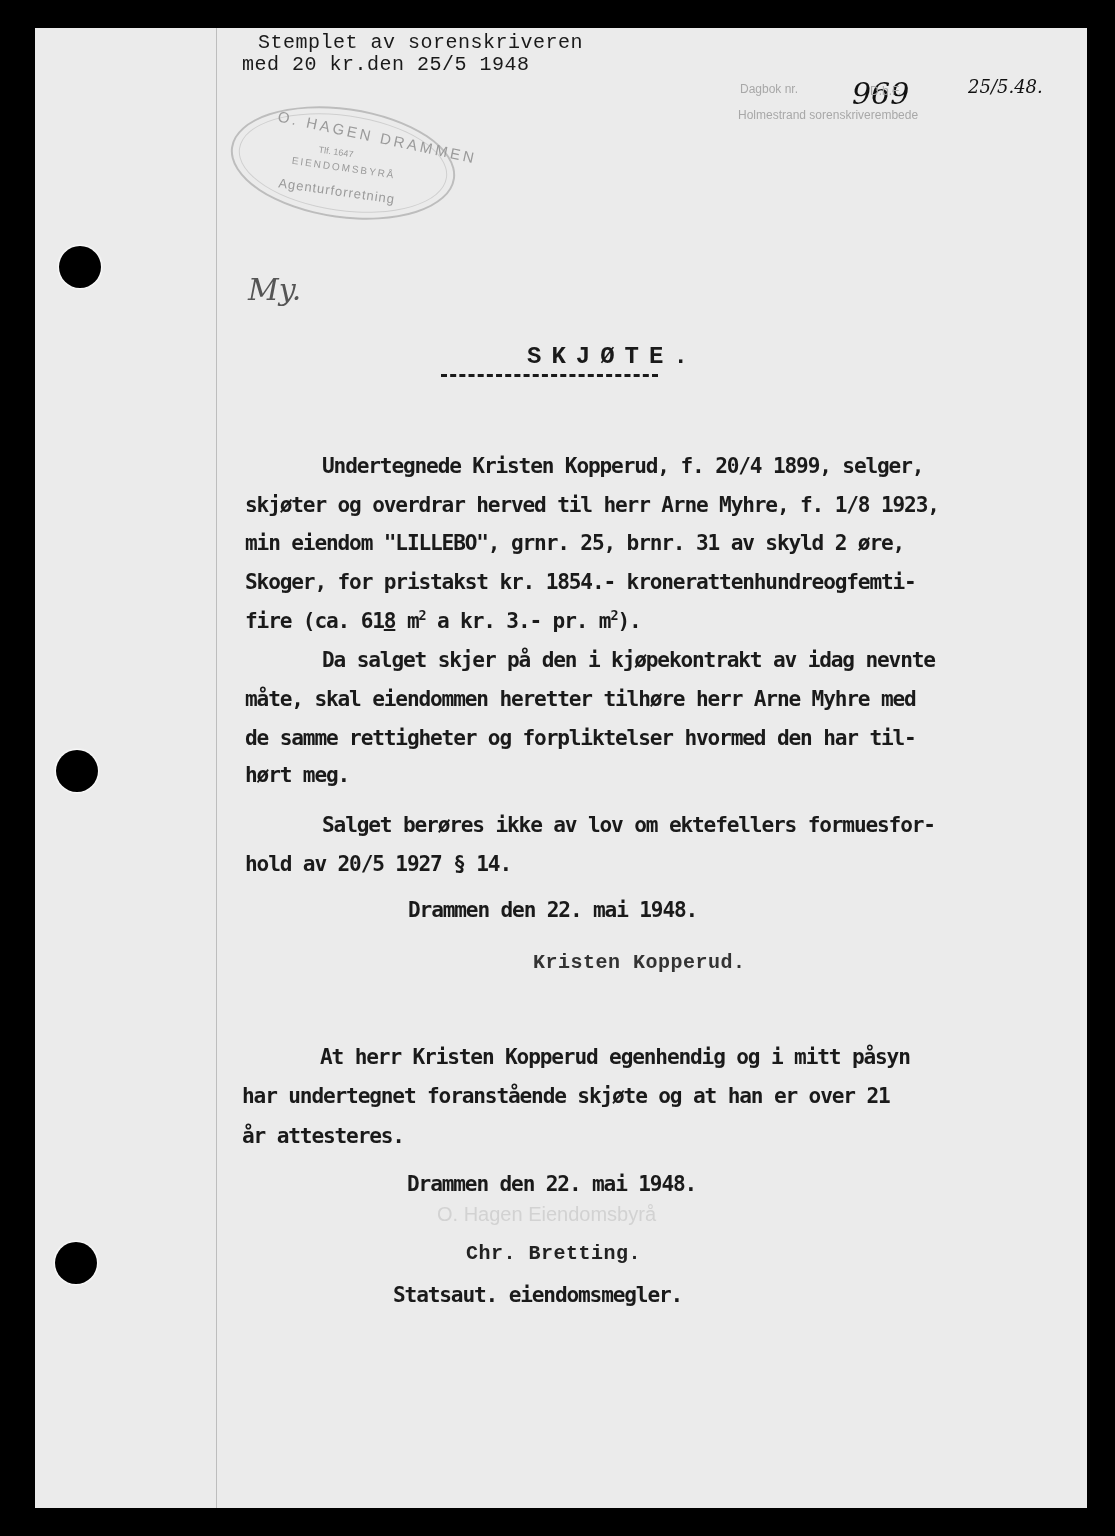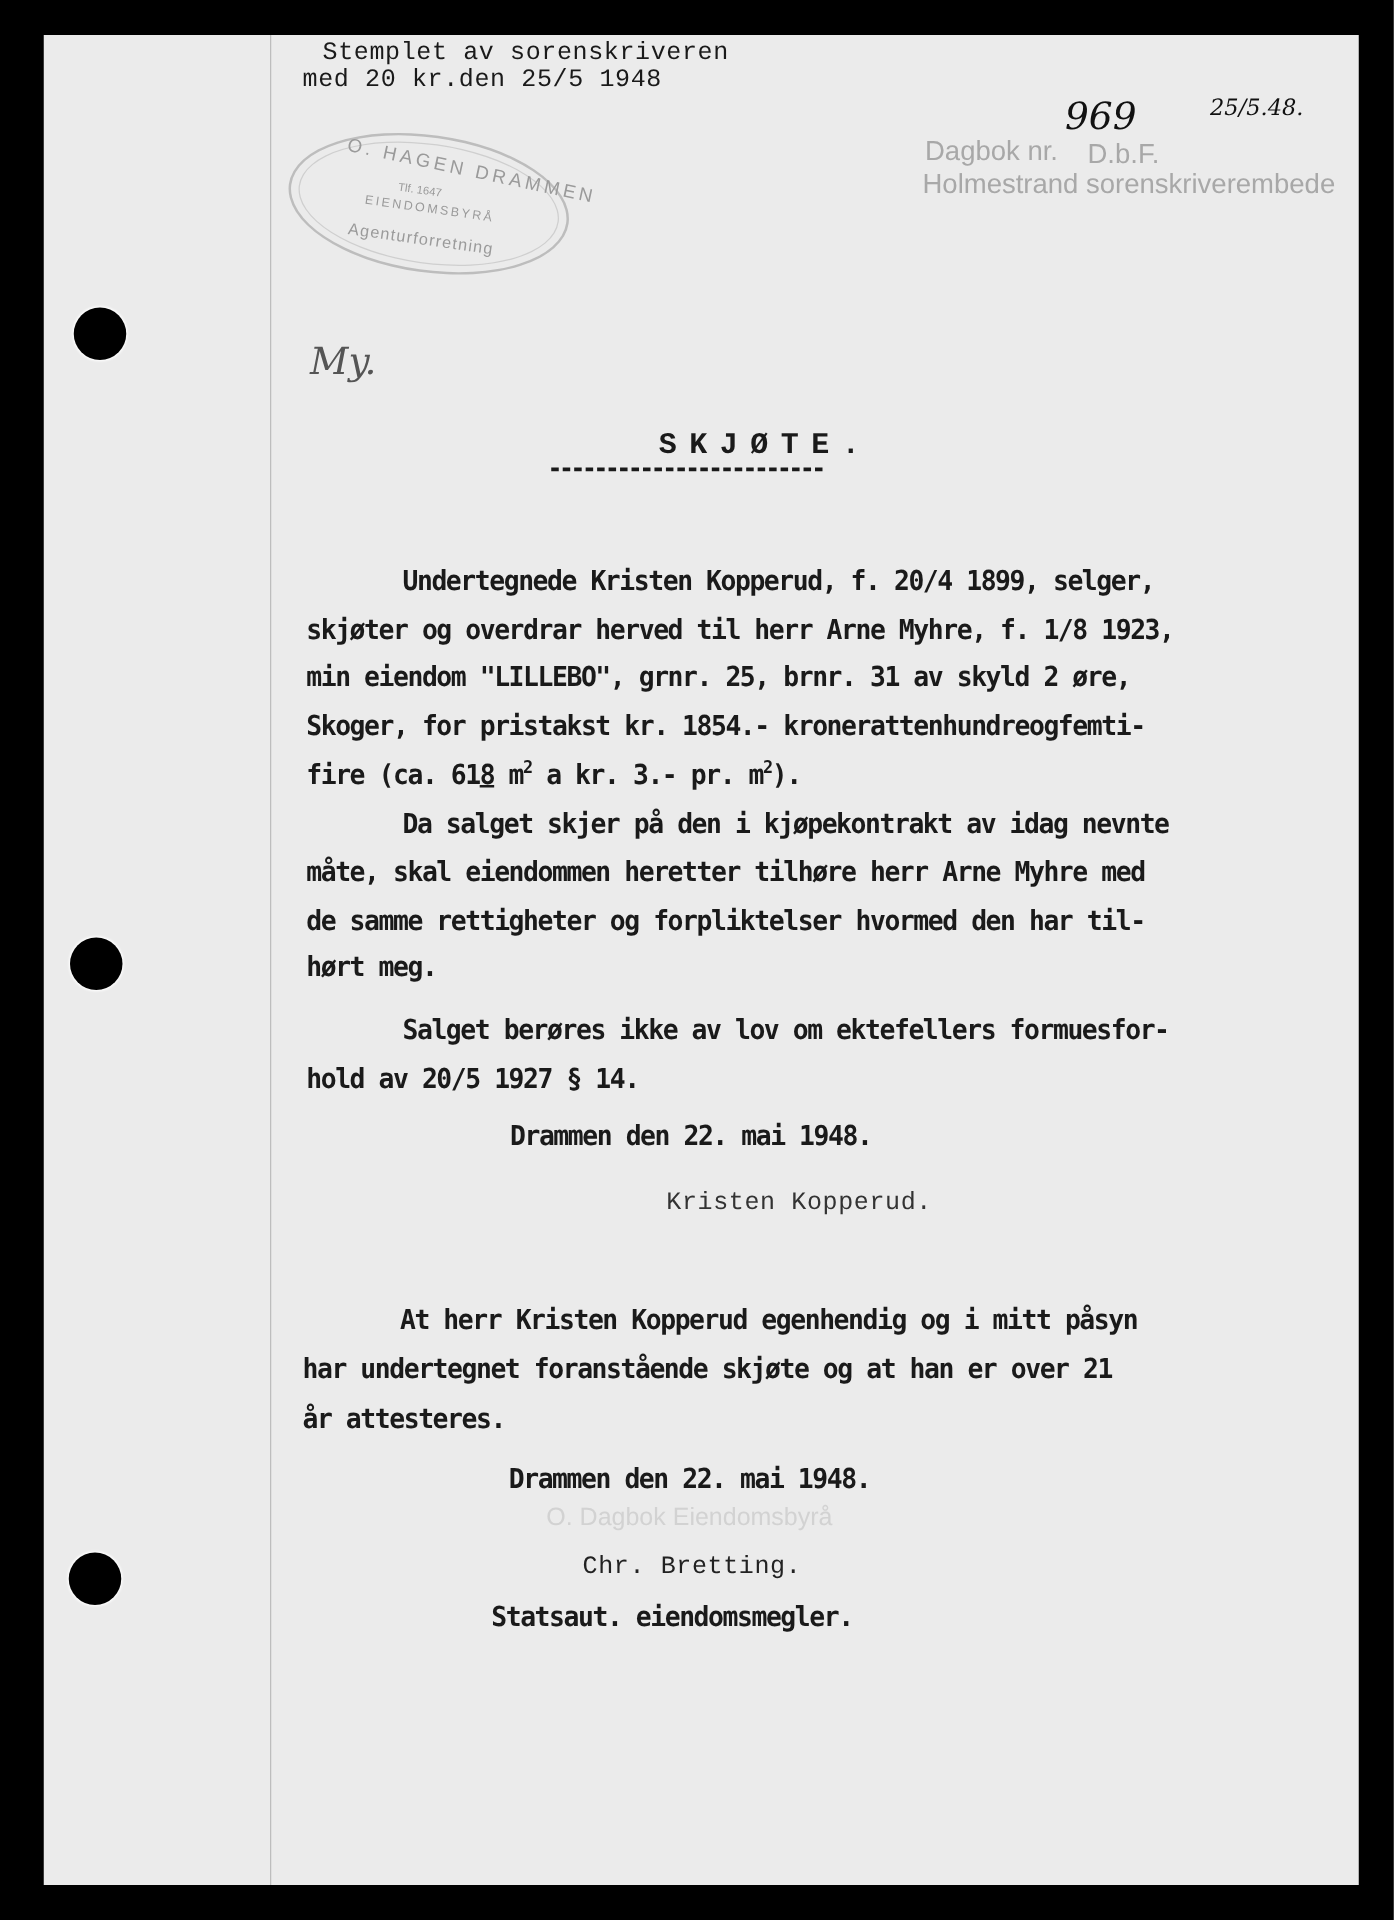--- a/index.html
+++ b/index.html
@@ -22,30 +22,30 @@
     .typed {
       position: absolute; color: #1a1a1a; white-space: nowrap;
       font-family: "Liberation Mono", "DejaVu Sans Mono", monospace;
     }
     .stamp-note { font-size: 20px; letter-spacing: 0.5px; line-height: 22px; }
     .body-line {
       font-family: "DejaVu Sans Mono", "Liberation Mono", monospace;
       font-size: 22px; letter-spacing: -1.2px; font-weight: bold; transform: scaleX(0.96);
       transform-origin: left center;
     }
-    .sig { font-size: 20px; font-weight: normal; letter-spacing: 0.5px; color: #333; }
+    .sig { font-size: 20px; font-weight: bold; letter-spacing: 0.5px; color: #333; }
     .title {
       font-size: 24px; font-weight: bold; letter-spacing: 10px;
     }
     .title-underline {
       position: absolute; height: 0; border-top: 3px dashed #1a1a1a;
     }
     .dagbok {
       position: absolute; color: #a8a8a8; font-family: "Liberation Sans", sans-serif;
-      font-size: 22px; white-space: nowrap; margin-top: 26px;
+      font-size: 12px; white-space: nowrap;
     }
     .handwritten {
       position: absolute; font-family: "DejaVu Serif", serif; font-style: italic;
       color: #111; white-space: nowrap;
     }
     .oval-stamp {
       position: absolute; left: 230px; top: 108px; width: 222px; height: 106px;
       border: 2px solid #bdbdbd; border-radius: 50%; transform: rotate(8deg);
     }
     .oval-stamp .inner {
@@ -110,15 +110,15 @@
 <div class="typed body-line" style="left:245px; top:851px;">hold av 20/5 1927 § 14.</div>
 
 <div class="typed body-line" style="left:408px; top:897px;">Drammen den 22. mai 1948.</div>
 <div class="typed sig" style="left:533px; top:951px;">Kristen Kopperud.</div>
 
 <div class="typed body-line" style="left:320px; top:1044px;">At herr Kristen Kopperud egenhendig og i mitt påsyn</div>
 <div class="typed body-line" style="left:242px; top:1083px;">har undertegnet foranstående skjøte og at han er over 21</div>
 <div class="typed body-line" style="left:242px; top:1123px;">år attesteres.</div>
 
 <div class="typed body-line" style="left:407px; top:1171px;">Drammen den 22. mai 1948.</div>
-<div class="faint-stamp" style="left:437px; top:1203px;">O. Dagbok Eiendomsbyrå</div>
+<div class="faint-stamp" style="left:437px; top:1203px;">O. Hagen Eiendomsbyrå</div>
 <div class="typed sig" style="left:466px; top:1242px; color:#222;">Chr. Bretting.</div>
 <div class="typed body-line" style="left:393px; top:1282px; font-weight:bold;">Statsaut. eiendomsmegler.</div>
 
 </body></html>

